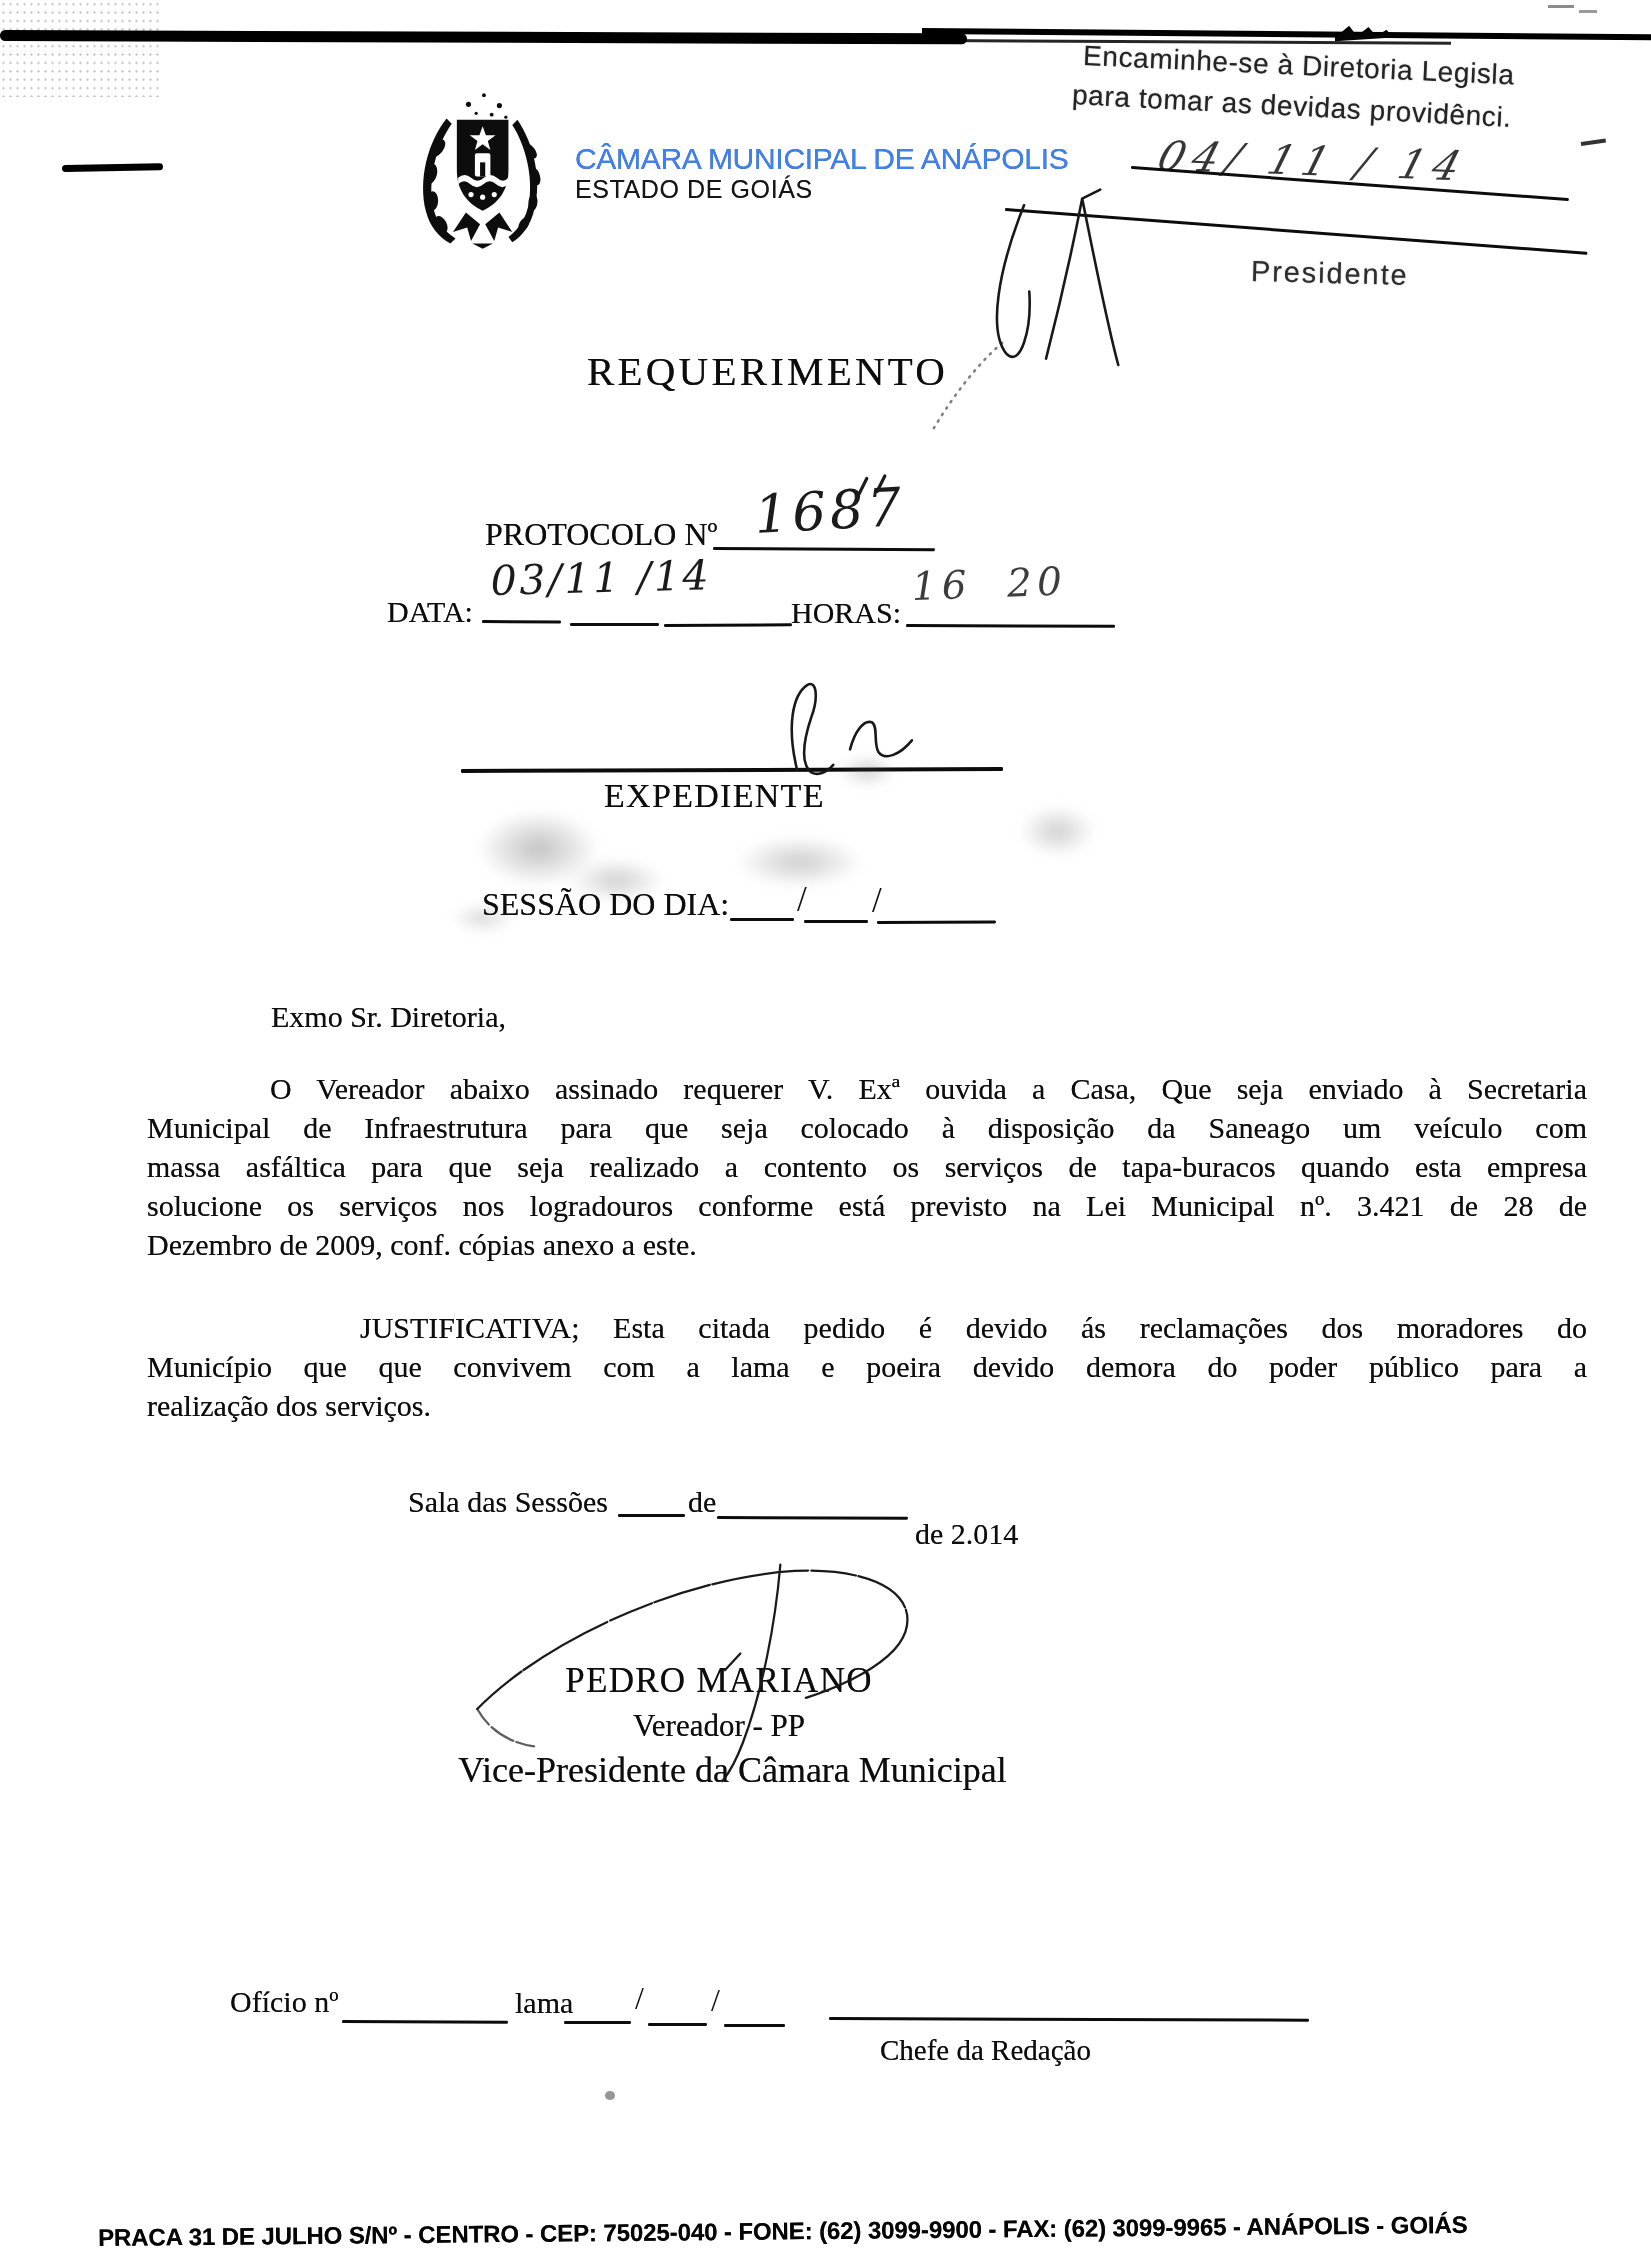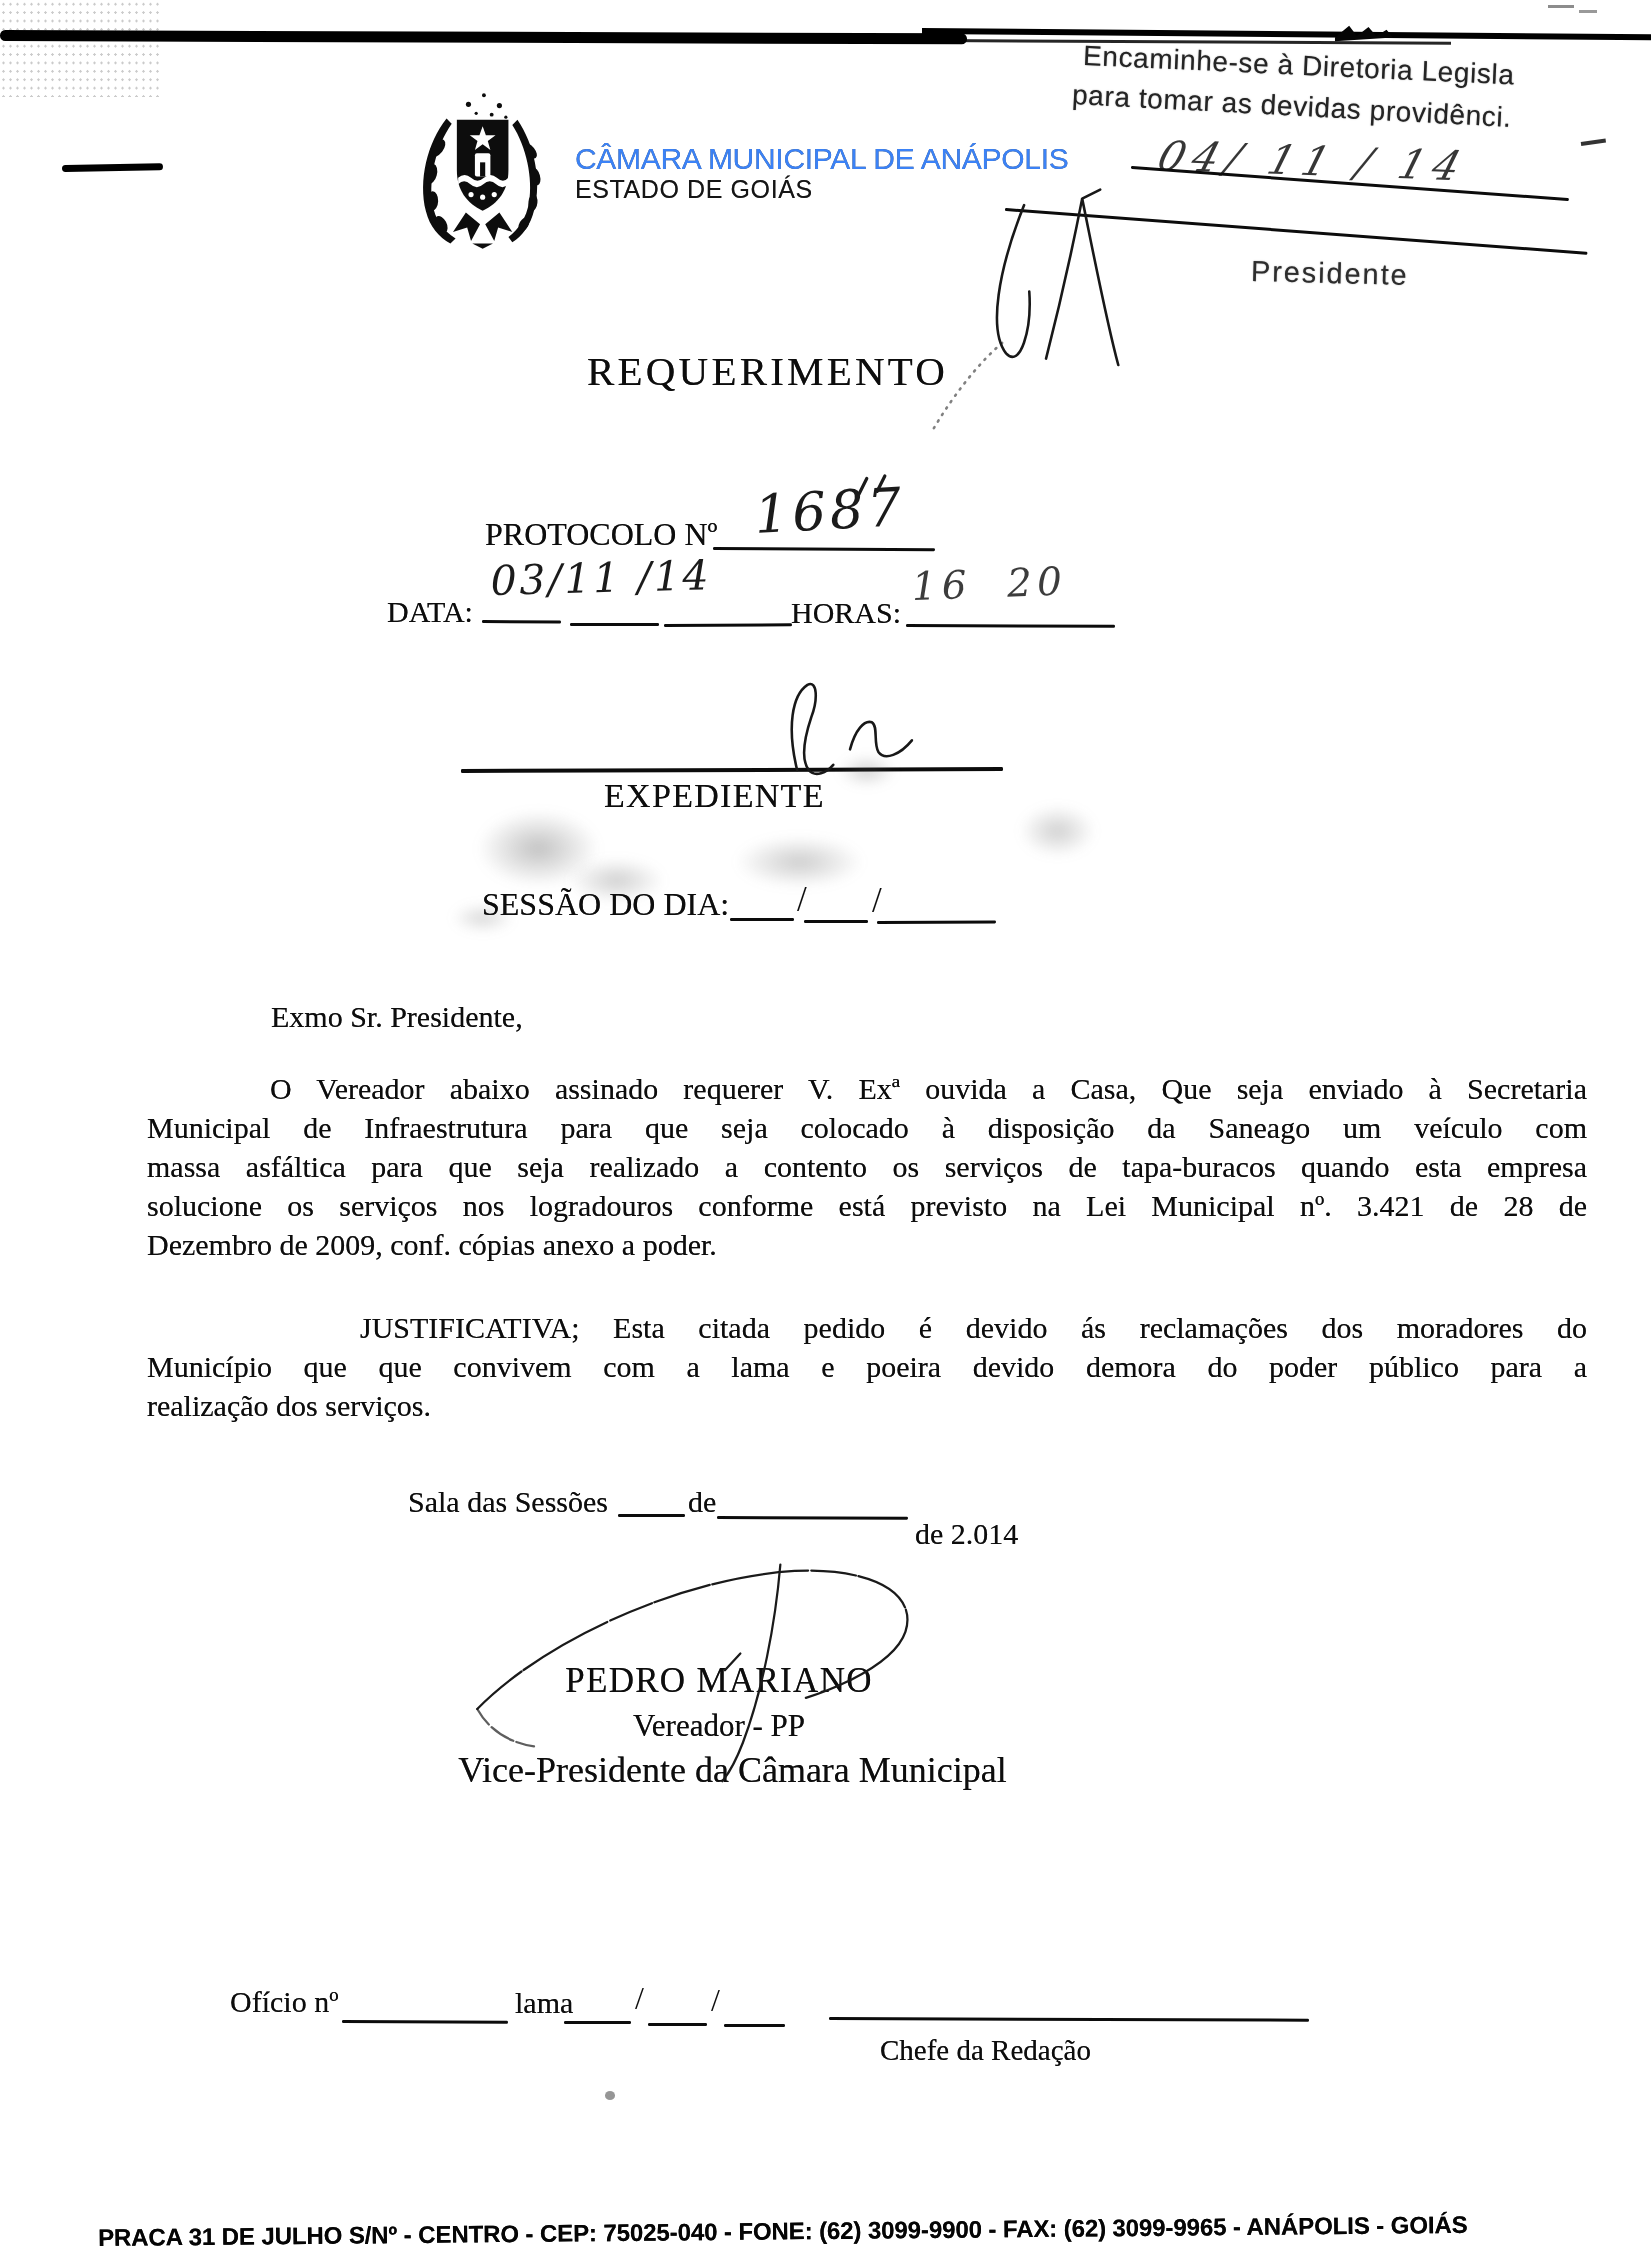--- a/index.html
+++ b/index.html
@@ -117,28 +117,28 @@
   <div class="smudge" style="left:838px;top:755px;width:58px;height:32px;background:radial-gradient(rgba(90,90,90,.28),transparent 70%);"></div>
   <div class="smudge" style="left:451px;top:903px;width:64px;height:30px;background:radial-gradient(rgba(100,100,100,.25),transparent 70%);"></div>
 
   <div class="abs serif soft" style="left:482px;top:886px;font-size:32px;">SESSÃO DO DIA:</div>
   <div class="abs serif" style="left:797px;top:880px;font-size:35px;">/</div>
   <div class="abs serif" style="left:872px;top:881px;font-size:35px;">/</div>
   <div class="ul" style="left:730px;top:918px;width:64px;"></div>
   <div class="ul" style="left:804px;top:920px;width:64px;"></div>
   <div class="ul" style="left:877px;top:921px;width:119px;transform:rotate(-0.3deg);"></div>
 
-  <div class="abs serif soft" style="left:271px;top:1000px;font-size:30px;">Exmo Sr. Presidente,</div>
+  <div class="abs serif soft" style="left:271px;top:1000px;font-size:30px;">Exmo Sr. Diretoria,</div>
 
   <div class="para serif soft" style="left:147px;top:1069px;">
     <div class="jline" style="padding-left:123px;">O Vereador abaixo assinado requerer V. Exª ouvida a Casa, Que seja enviado à Secretaria</div>
     <div class="jline">Municipal de Infraestrutura para que seja colocado à disposição da Saneago um veículo com</div>
     <div class="jline">massa asfáltica para que seja realizado a contento os serviços de tapa-buracos quando esta empresa</div>
     <div class="jline">solucione os serviços nos logradouros conforme está previsto na Lei Municipal nº. 3.421 de 28 de</div>
-    <div class="lline">Dezembro de 2009, conf. cópias anexo a poder.</div>
+    <div class="lline">Dezembro de 2009, conf. cópias anexo a este.</div>
   </div>
 
   <div class="para serif soft" style="left:147px;top:1308px;">
     <div class="jline" style="padding-left:213px;">JUSTIFICATIVA; Esta citada pedido é devido ás reclamações dos moradores do</div>
     <div class="jline">Município que que convivem com a lama e poeira devido demora do poder público para a</div>
     <div class="lline">realização dos serviços.</div>
   </div>
 
   <div class="abs serif soft" style="left:408px;top:1485px;font-size:30px;">Sala das Sessões</div>
   <div class="abs serif soft" style="left:688px;top:1485px;font-size:30px;">de</div>

